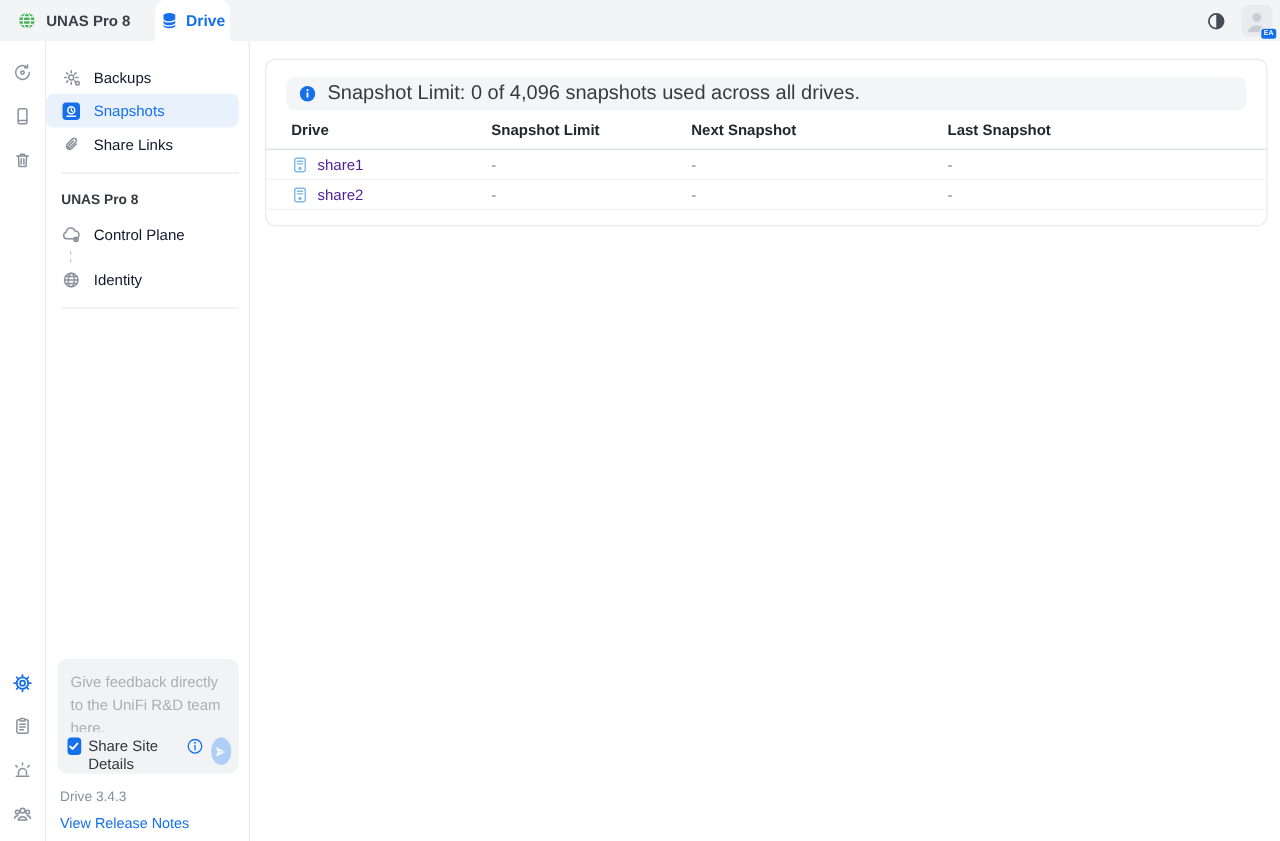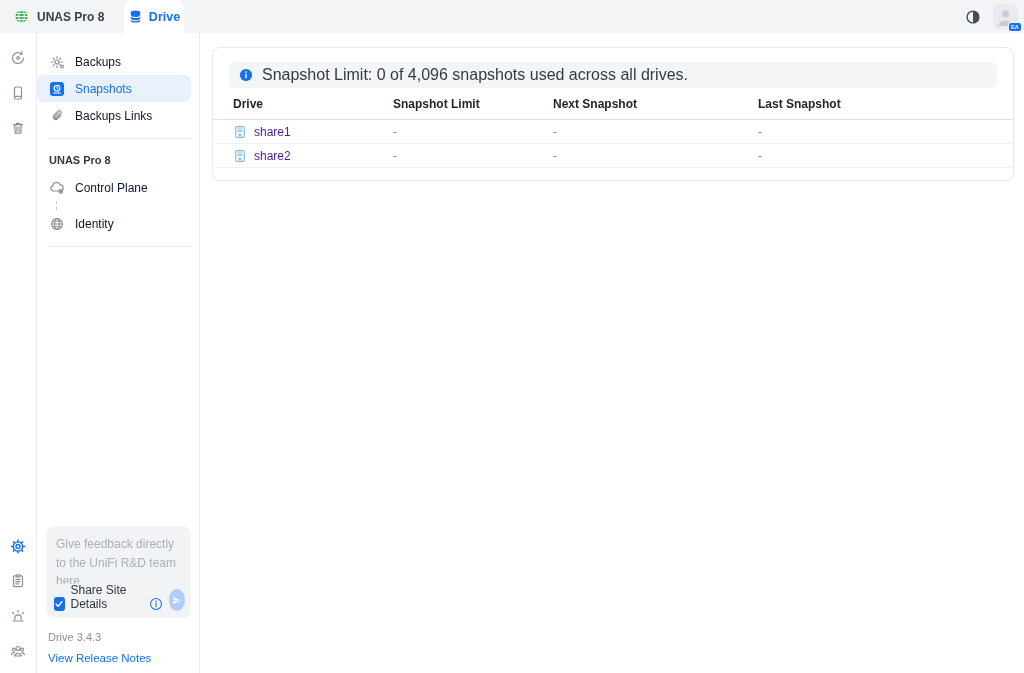--- a/index.html
+++ b/index.html
@@ -77,21 +77,21 @@
     position:relative; height:92px; background:#f2f3f5; border-radius:8px;
   }
   .feedback-box textarea {
     width:100%; height:58px; background:transparent; border:none; resize:none;
     font-family:"Liberation Sans", sans-serif; font-size:12px; line-height:1.55;
     padding:9px 10px 0 10px; color:#394149; outline:none;
   }
   .feedback-box textarea::placeholder { color:#a9b0b8; }
   .fb-row {
     position:absolute; left:8px; right:6px; bottom:7px; height:22px;
-    display:flex; align-items:flex-end; gap:6px;
+    display:flex; align-items:flex-start; gap:6px;
   }
   .checkbox {
     width:14px; height:14px; background:#1670eb; border-radius:3px;
     display:flex; align-items:center; justify-content:center; cursor:pointer;
   }
   .fb-label { font-size:12px; color:#30363d; }
   .send-btn {
     margin-left:auto; width:22px; height:22px; border-radius:50%;
     background:#aeceف8; background:#aecef8; display:flex; align-items:center; justify-content:center; cursor:pointer;
   }
@@ -248,21 +248,21 @@
           </svg>
       </span>
       <span>Snapshots</span>
     </div>
     <div class="nav-item">
       <span class="ni">
         <svg width="16" height="16" viewBox="0 0 16 16" fill="none" stroke="#8a919b" stroke-width="1.2" stroke-linecap="round" stroke-linejoin="round">
             <path d="M12 7.2 8.2 11a2.5 2.5 0 0 1-3.5-3.5l4.6-4.6a1.8 1.8 0 0 1 2.5 2.5L7.2 10a.9.9 0 0 1-1.3-1.3l3.9-3.9"></path>
           </svg>
       </span>
-      <span>Backups Links</span>
+      <span>Share Links</span>
     </div>
 
     <div class="sb-divider"></div>
 
     <div class="section-label">UNAS Pro 8</div>
 
     <div class="nav-item">
       <span class="ni">
         <svg width="16" height="16" viewBox="0 0 16 16" fill="none" stroke="#8a919b" stroke-width="1.2" stroke-linecap="round" stroke-linejoin="round">
             <path d="M4.3 11A2.7 2.7 0 0 1 4 5.7a3.6 3.6 0 0 1 7-.9A2.7 2.7 0 0 1 11.2 11z"></path>

